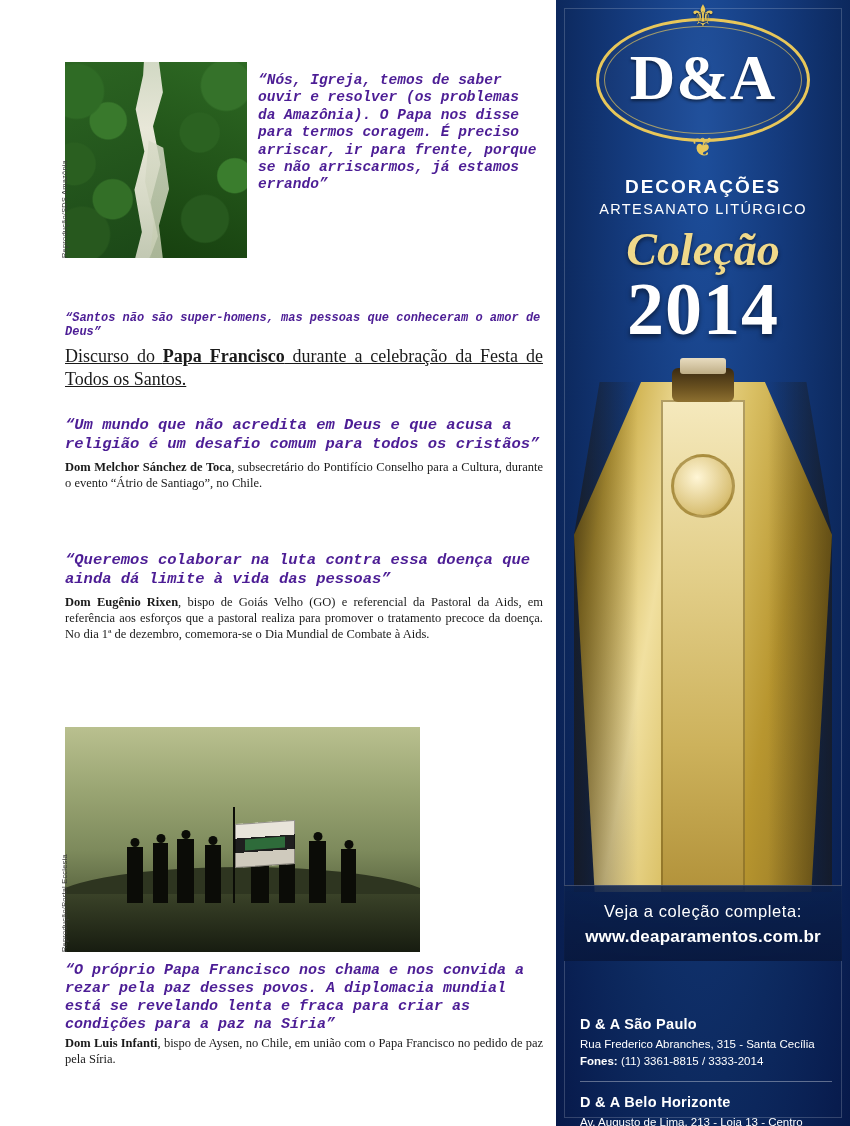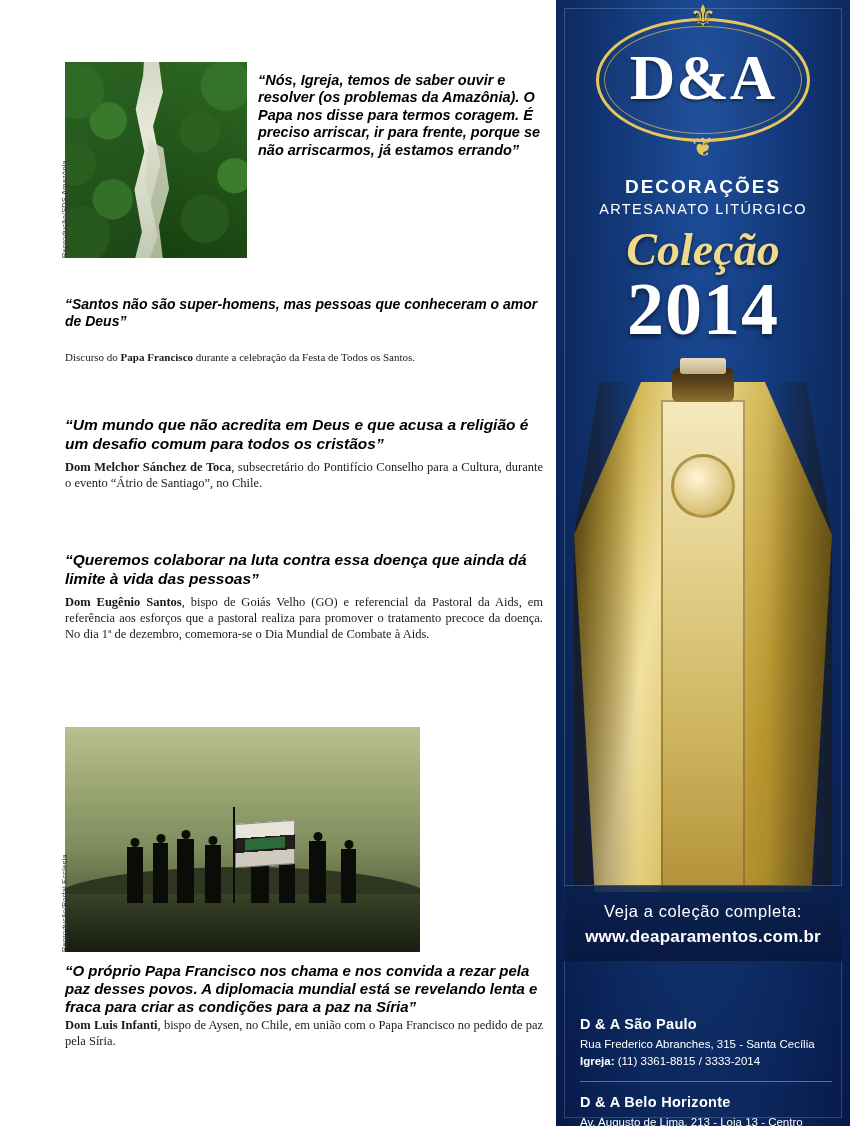--- a/index.html
+++ b/index.html
@@ -118,42 +118,42 @@
   }
   .flag-stars {
     position:absolute; top:36%; left:16%; width:68%; height:26%;
     background:
       radial-gradient(circle at 25% 50%, #2e6b3a 0 38%, transparent 39%),
       radial-gradient(circle at 75% 50%, #2e6b3a 0 38%, transparent 39%);
   }
 
   
   .quote-it {
-    font-family: Liberation Sans, sans-serif;
+    font-family: Liberation Mono, monospace;
     font-style: italic;
     font-weight: 700;
-    color: #000000;
+    color: #4c1d95;
     line-height: 1.2;
   }
   .attrib {
     font-family: "Liberation Serif", serif;
     font-size: 12.5px;
     color: #1a1a1a;
     line-height: 1.28;
     text-align: justify;
   }
   .attrib b { font-weight: 700; }
 
   .blk-amazon { position: absolute; left: 258px; top: 72px; width: 285px; }
   .blk-amazon .quote-it { font-size: 14.5px; }
   .blk-amazon .attrib { margin-top: 6px; }
 
   .blk-santos { position: absolute; left: 65px; top: 296px; width: 478px; }
-  .blk-santos .quote-it { font-size: 14px; }
-  .blk-santos .attrib { margin-top: 20px; font-size: 11px; }
+  .blk-santos .quote-it { font-size: 12px; margin-top: 15px; }
+  .blk-santos .attrib { margin-top: 5px; font-size: 18px; text-decoration: underline; }
 
   .blk-mundo { position: absolute; left: 65px; top: 416px; width: 478px; }
   .blk-mundo .quote-it { font-size: 15.5px; }
   .blk-mundo .attrib { margin-top: 6px; }
 
   .blk-aids { position: absolute; left: 65px; top: 551px; width: 478px; }
   .blk-aids .quote-it { font-size: 15.5px; }
   .blk-aids .attrib { margin-top: 6px; }
 
   .blk-siria { position: absolute; left: 65px; top: 962px; width: 478px; }
@@ -345,21 +345,21 @@
       <div class="attrib"><span>Discurso do </span><b>Papa Francisco</b><span> durante a celebração da Festa  de Todos os Santos.</span></div>
     </div>
 
     <div class="blk-mundo">
       <div class="quote-it">“Um mundo que não acredita em Deus e que acusa a religião é um desafio comum para todos os cristãos”</div>
       <div class="attrib"><b>Dom Melchor Sánchez de Toca</b><span>, subsecretário do Pontifício Conselho para a Cultura, durante o evento “Átrio de Santiago”, no Chile.</span></div>
     </div>
 
     <div class="blk-aids">
       <div class="quote-it">“Queremos colaborar na luta contra essa doença que ainda dá limite à vida das pessoas”</div>
-      <div class="attrib"><b>Dom Eugênio Santos</b><span>,  bispo de Goiás Velho (GO) e referencial da Pastoral da Aids, em referência aos esforços que a pastoral realiza para  promover  o tratamento precoce da doença. No dia 1ª de dezembro, comemora-se o Dia Mundial de Combate à Aids.</span></div>
+      <div class="attrib"><b>Dom Eugênio Rixen</b><span>,  bispo de Goiás Velho (GO) e referencial da Pastoral da Aids, em referência aos esforços que a pastoral realiza para  promover  o tratamento precoce da doença. No dia 1ª de dezembro, comemora-se o Dia Mundial de Combate à Aids.</span></div>
     </div>
 
     <div class="photo-syria">
       <div class="syr-sky"></div>
       <div class="syr-hill"></div>
       <div class="syr-ground"></div>
 
       <div class="sil" style="left:62px; width:16px; height:56px;">
           <span class="sil-head"></span>
         </div>
@@ -423,21 +423,21 @@
 
     <div class="see-box">
       <div class="see-1">Veja a coleção completa:</div>
       <div class="see-2">www.deaparamentos.com.br</div>
     </div>
 
     <div class="contacts">
       <div>
         <div class="c-city">D &amp; A São Paulo</div>
         <div class="c-line">Rua Frederico Abranches, 315 - Santa Cecília</div>
-        <div class="c-line c-phone"><b>Igreja:</b> <span>(11) 3361-8815 / 3333-2014</span></div>
+        <div class="c-line c-phone"><b>Fones:</b> <span>(11) 3361-8815 / 3333-2014</span></div>
       </div>
       <div class="c-rule"></div>
       <div>
         <div class="c-city">D &amp; A Belo Horizonte</div>
         <div class="c-line">Av. Augusto de Lima, 213 - Loja 13 - Centro</div>
         <div class="c-line c-phone"><b>Fone:</b> <span>(31) 3226-7151</span></div>
       </div>
     </div>
   </div>
 

